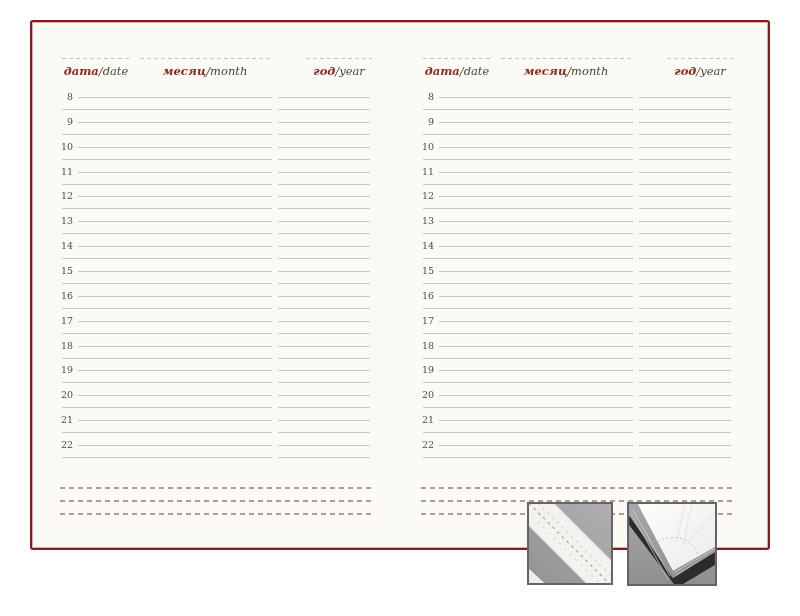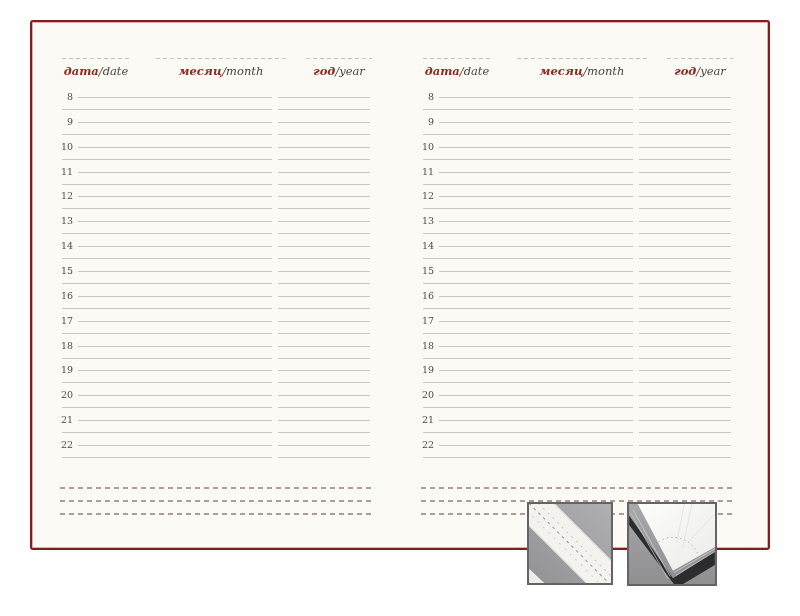--- a/index.html
+++ b/index.html
@@ -9,21 +9,21 @@
   .cover{position:absolute;left:30px;top:20px;width:736px;height:526px;
          background:#fbfaf5;border:2px solid #7e1e1e;border-radius:3px;
          box-shadow:inset 0 0 0 1px rgba(193,118,118,.55);}
   
   .page{position:absolute;top:36px;width:312px;height:476px;}
   .page.left{left:28px;}
   .page.right{left:389px;}
   
   .hcol{position:absolute;top:0;}
   .hcol-date{left:2px;width:68px;}
-  .hcol-month{left:96px;width:130px;}
+  .hcol-month{left:80px;width:130px;}
   .hcol-year{left:246px;width:66px;}
   .hdash{height:1px;background:repeating-linear-gradient(90deg,#c6c3bb 0 4px,transparent 4px 7px);}
   .hlabel{margin-top:6px;text-align:center;font-style:italic;font-size:11.5px;line-height:13px;
           color:#4c453e;white-space:nowrap;}
   .hlabel .ru{color:#8c2b21;font-weight:bold;}
   
   .hours{position:absolute;left:0;top:39px;width:312px;height:402px;}
   .hour-num{position:absolute;left:0;width:13px;text-align:right;
             font-size:9.5px;line-height:12px;color:#514c45;}
   .rule{position:absolute;height:1px;background:#cbc7bd;}

